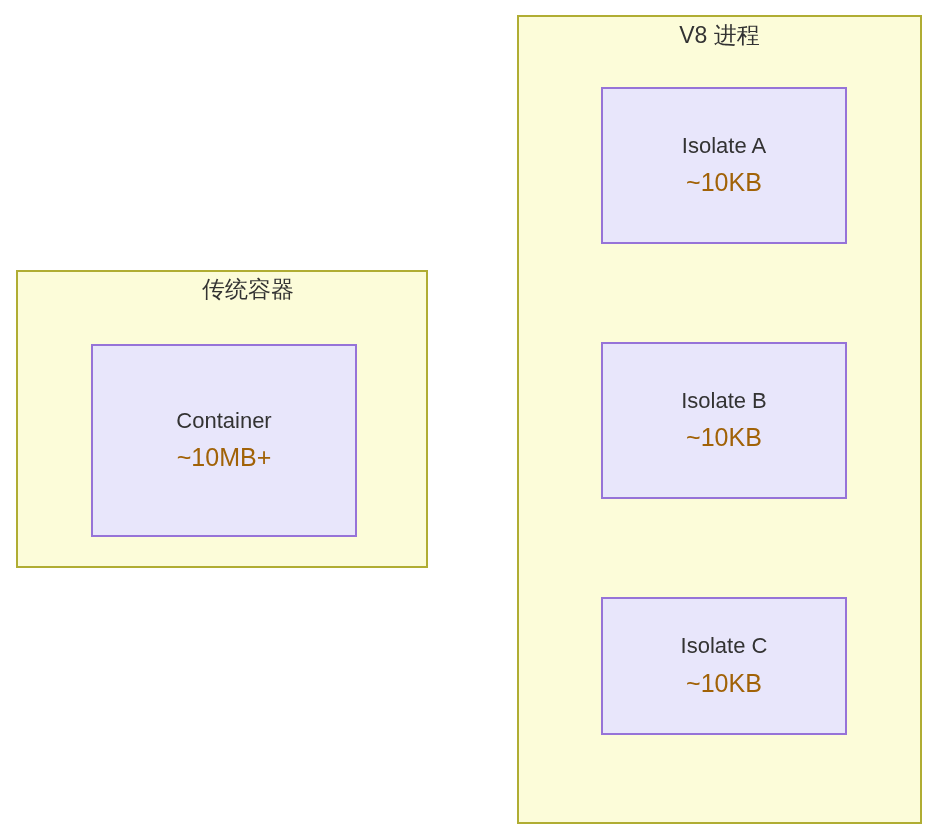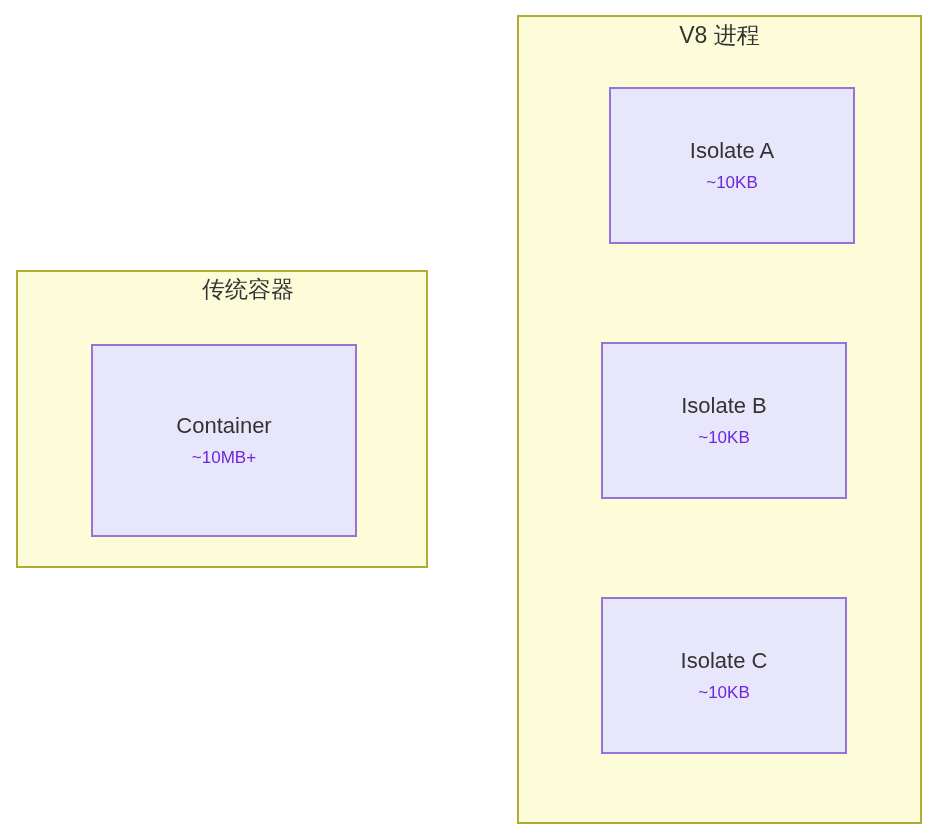--- a/index.html
+++ b/index.html
@@ -40,38 +40,38 @@
     align-items: center;
     justify-content: center;
   }
   .unit-name {
     color: #333333;
     font-size: 22px;
     line-height: 1.35;
     white-space: nowrap;
   }
   .unit-size {
-    color: #6d28d9;
-    font-size: 17px;
+    color: #a16207;
+    font-size: 25px;
     line-height: 1.35;
     white-space: nowrap;
     margin-top: 6px;
   }
 
   
   #legacy-group  { left: 16px;  top: 270px; width: 412px; height: 298px; }
   #legacy-title  { top: 276px; left: 16px; width: 464px; }
   #legacy-unit   { left: 91px;  top: 344px; width: 266px; height: 193px; }
 
   
   #v8-group      { left: 517px; top: 15px;  width: 405px; height: 809px; }
   #v8-title      { top: 22px;  left: 517px; width: 405px; }
-  #isolate-a     { left: 601px; top: 87px;  width: 246px; height: 157px; margin-left: 8px; }
+  #isolate-a     { left: 601px; top: 87px;  width: 246px; height: 157px; }
   #isolate-b     { left: 601px; top: 342px; width: 246px; height: 157px; }
-  #isolate-c     { left: 601px; top: 597px; width: 246px; height: 157px; }
+  #isolate-c     { left: 601px; top: 597px; width: 246px; height: 138px; }
 </style>
 </head>
 <body>
 
 <div class="group-box" id="legacy-group"></div>
 
 <div class="group-title" id="legacy-title">传统容器</div>
 
 <div class="unit-box" id="legacy-unit">
   <div class="unit-name">Container</div>

